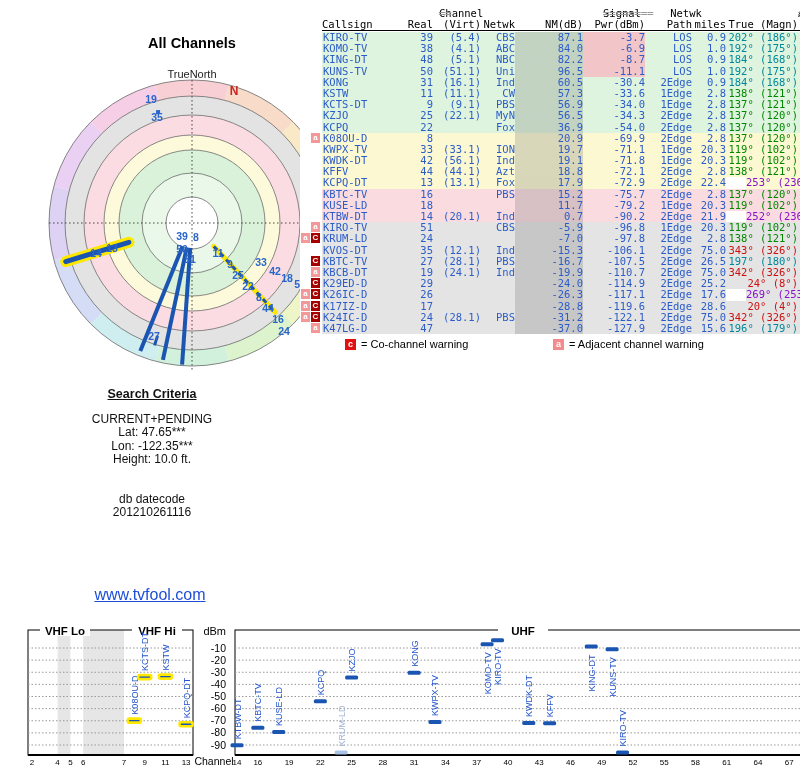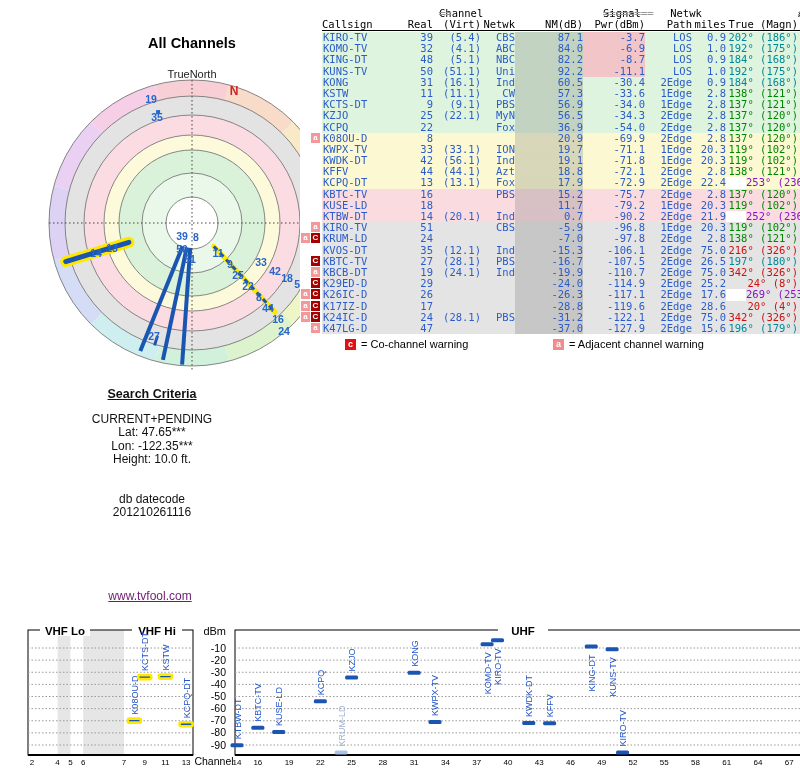--- a/index.html
+++ b/index.html
@@ -49,21 +49,21 @@
   #lg-co .lg-sq{background:#e21111;} #lg-adj .lg-sq{background:#f28b8b;}
 
   
   #criteria{position:absolute;left:40px;top:388px;width:224px;text-align:center;
             font-size:12px;color:#111;line-height:13.5px;}
   #criteria .title{font-weight:bold;text-decoration:underline;margin-bottom:11px;font-size:12.5px;}
   #criteria .gap{height:26px;}
 
   
   #link-wrap{position:absolute;left:0;top:586px;width:300px;text-align:center;}
-  #site-link{color:#701a75;text-decoration:underline;font-size:12px;cursor:pointer;}
+  #site-link{color:#1d4ed8;text-decoration:underline;font-size:16px;cursor:pointer;}
 
   
   #chart-wrap{position:absolute;left:0;top:615px;width:800px;height:153px;padding-left:20px;}
 </style>
 </head>
 <body>
 
 <div class="page">
 
   <div id="radar-wrap"><svg width="300" height="352" viewBox="0 0 300 352">
@@ -170,21 +170,21 @@
           <div class="num">CBS</div>
           <div class="c-nm num">87.1</div>
           <div class="num pwr-hot">-3.7</div>
           <div class="num">LOS</div>
           <div class="num">0.9</div>
           <div class="c-az az-teal">202° (186°)</div>
         </div>
         <div class="trow" style="--band: #def4de;">
           <div class="c-mk"></div>
           <div class="c-cs">KOMO-TV</div>
-          <div class="num">32</div>
+          <div class="num">38</div>
           <div class="num">(4.1)</div>
           <div class="num">ABC</div>
           <div class="c-nm num">84.0</div>
           <div class="num pwr-hot">-6.9</div>
           <div class="num">LOS</div>
           <div class="num">1.0</div>
           <div class="c-az az-teal">192° (175°)</div>
         </div>
         <div class="trow" style="--band: #def4de;">
           <div class="c-mk"></div>
@@ -197,21 +197,21 @@
           <div class="num">LOS</div>
           <div class="num">0.9</div>
           <div class="c-az az-teal">184° (168°)</div>
         </div>
         <div class="trow" style="--band: #def4de;">
           <div class="c-mk"></div>
           <div class="c-cs">KUNS-TV</div>
           <div class="num">50</div>
           <div class="num">(51.1)</div>
           <div class="num">Uni</div>
-          <div class="c-nm num">92.2</div>
+          <div class="c-nm num">96.5</div>
           <div class="num pwr-hot">-11.1</div>
           <div class="num">LOS</div>
           <div class="num">1.0</div>
           <div class="c-az az-teal">192° (175°)</div>
         </div>
         <div class="trow" style="--band: #def4de;">
           <div class="c-mk"></div>
           <div class="c-cs">KONG</div>
           <div class="num">31</div>
           <div class="num">(16.1)</div>
@@ -393,21 +393,21 @@
         <div class="trow" style="--band: #e4e4e4;">
           <div class="c-mk"></div>
           <div class="c-cs">KVOS-DT</div>
           <div class="num">35</div>
           <div class="num">(12.1)</div>
           <div class="num">Ind</div>
           <div class="c-nm num">-15.3</div>
           <div class="num">-106.1</div>
           <div class="num">2Edge</div>
           <div class="num">75.0</div>
-          <div class="c-az az-red">216° (326°)</div>
+          <div class="c-az az-red">343° (326°)</div>
         </div>
         <div class="trow" style="--band: #e4e4e4;">
           <div class="c-mk"><span class="mk mk-C">C</span></div>
           <div class="c-cs">KBTC-TV</div>
           <div class="num">27</div>
           <div class="num">(28.1)</div>
           <div class="num">PBS</div>
           <div class="c-nm num">-16.7</div>
           <div class="num">-107.5</div>
           <div class="num">2Edge</div>

